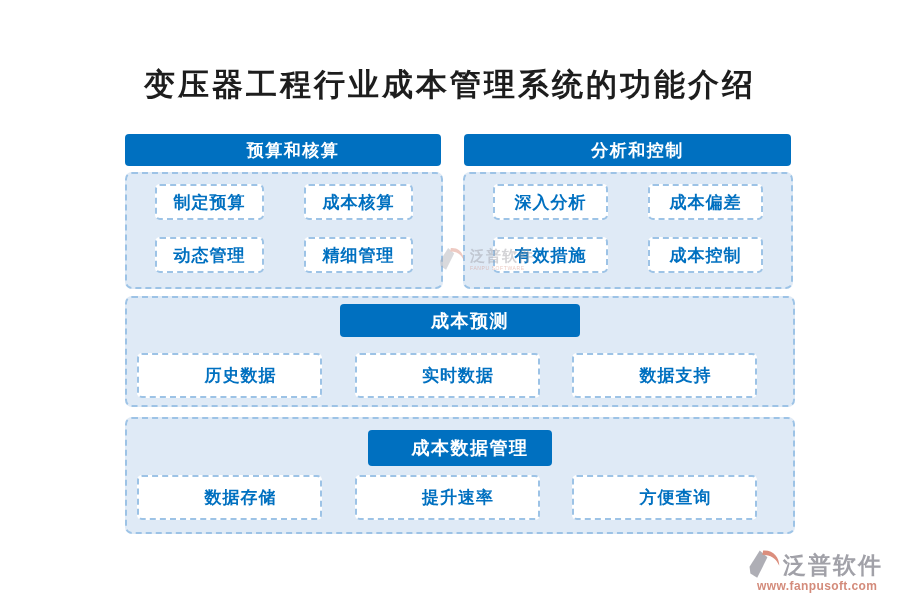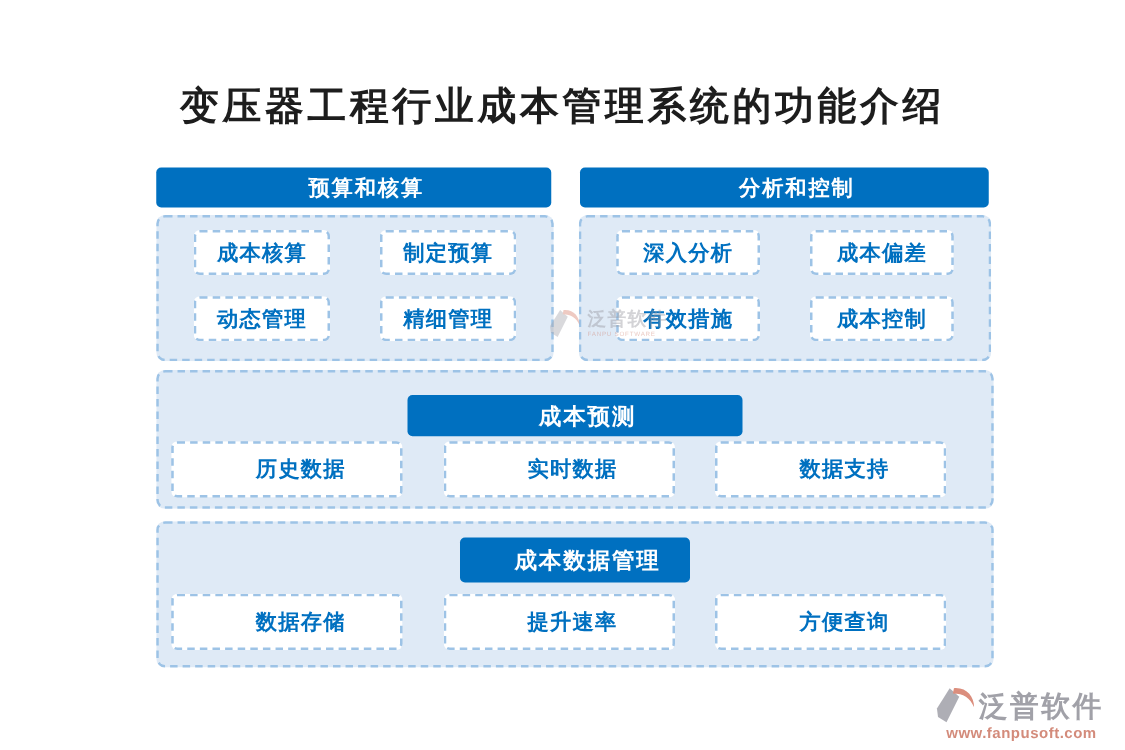--- a/index.html
+++ b/index.html
@@ -35,21 +35,21 @@
     display:grid; grid-template-columns:1fr 1fr;
     column-gap:40px; row-gap:13px; padding:10px 28px;
   }
   .item {
     background:#ffffff; border:2px dashed var(--dash,#9DC3E6); border-radius:5px;
     display:flex; align-items:center; justify-content:center;
     color:var(--item-text,#0070C0); font-weight:bold; font-size:17px;
     letter-spacing:1px; height:36px;
   }
   .hdr-inner { position:absolute; left:50%; transform:translateX(-50%); }
-  .h-forecast { top:18px; width:268px; height:33px; font-size:18px; }
+  .h-forecast { top:6px; width:240px; height:33px; font-size:18px; }
   .h-data { top:11px; width:184px; height:36px; font-size:18px; }
   .row3 {
     position:absolute; left:10px; right:36px;
     display:flex; justify-content:space-between;
   }
   .pnl-mid .row3 { top:55px; }
   .pnl-bot .row3 { top:56px; }
   .row3 .item { width:185px; height:45px;padding-left:22px; }
 
   
@@ -68,22 +68,22 @@
 </style>
 </head>
 <body>
 
 <div class="canvas">
 
   <div class="title">变压器工程行业成本管理系统的功能介绍</div>
 
   <div class="header hdr-tl">预算和核算</div>
   <div class="panel pnl-tl grid2">
+    <div class="item">制定预算</div>
     <div class="item">成本核算</div>
-    <div class="item">制定预算</div>
     <div class="item">动态管理</div>
     <div class="item">精细管理</div>
   </div>
 
   <div class="header hdr-tr">分析和控制</div>
   <div class="panel pnl-tr grid2">
     <div class="item">深入分析</div>
     <div class="item">成本偏差</div>
     <div class="item">有效措施</div>
     <div class="item">成本控制</div>

